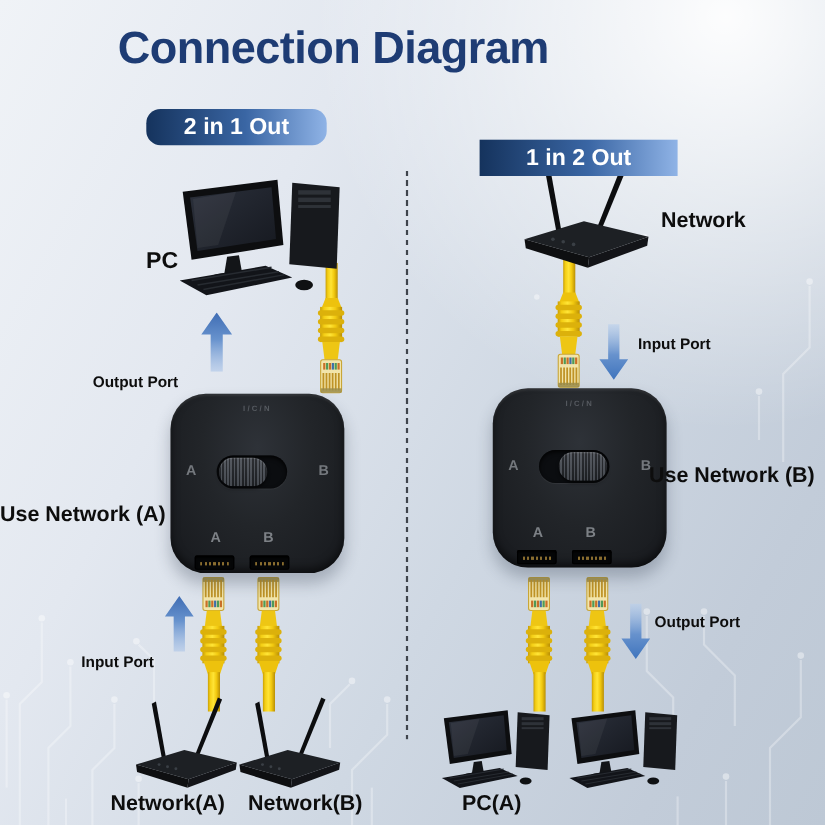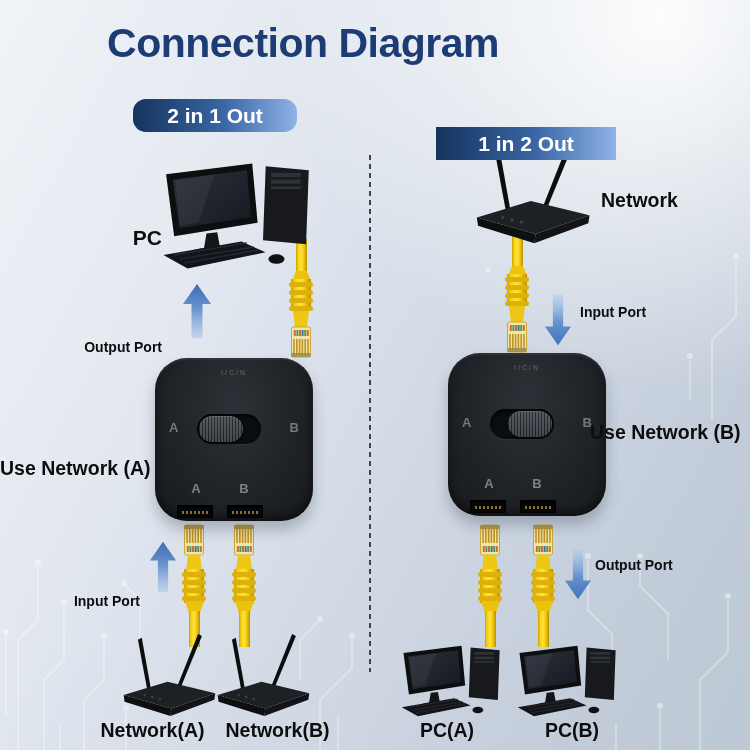--- a/index.html
+++ b/index.html
@@ -470,15 +470,14 @@
     <ellipse cx="40" cy="70" rx="15" ry="3.5" fill="#101214"></ellipse>
     <path d="M4,72 L62,62 L80,70 L22,82 Z" fill="#121419"></path>
     <g stroke="#272b31" stroke-width="1">
       <line x1="12" y1="72" x2="66" y2="63"></line>
         <line x1="16" y1="75" x2="71" y2="66"></line>
         <line x1="20" y1="78" x2="75" y2="68"></line>
     </g>
     <ellipse cx="88" cy="75" rx="6" ry="3.5" fill="#0f1113"></ellipse>
   </svg>
   <div class="lbl lg c" style="left:387px;top:719px;width:120px;">PC(A)</div>
-  <div class="lbl lg c" style="left:512px;top:719px;width:120px;">PC(B)</div>
 
 </div>
 
 </body></html>

